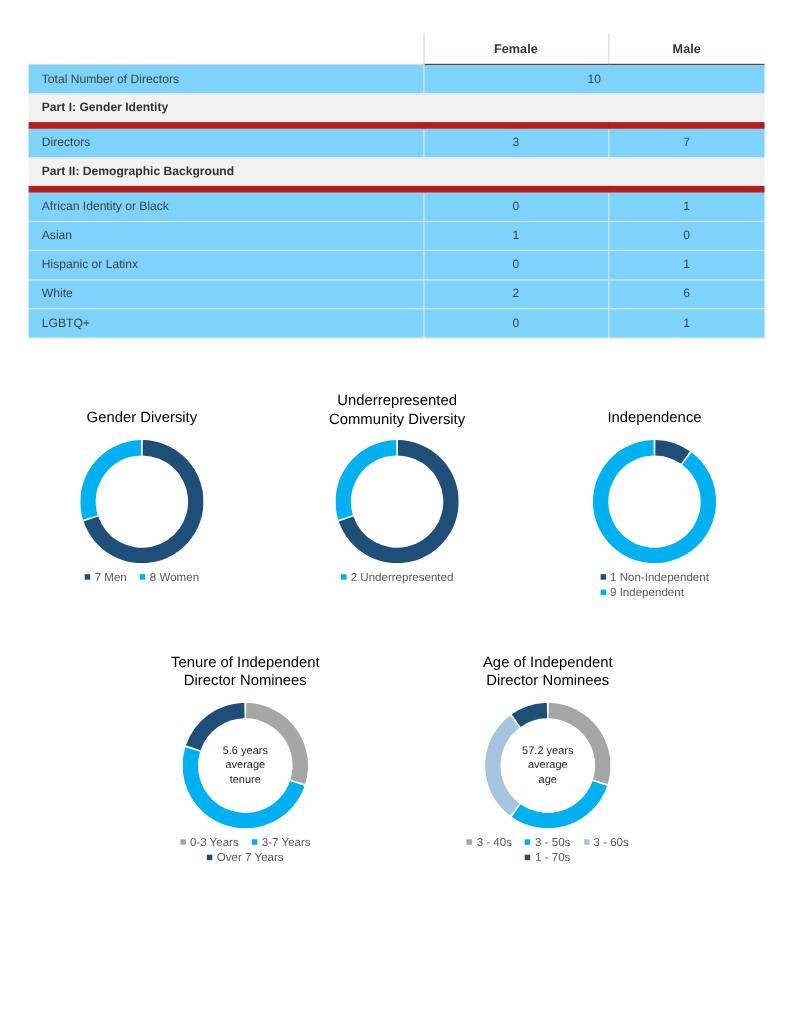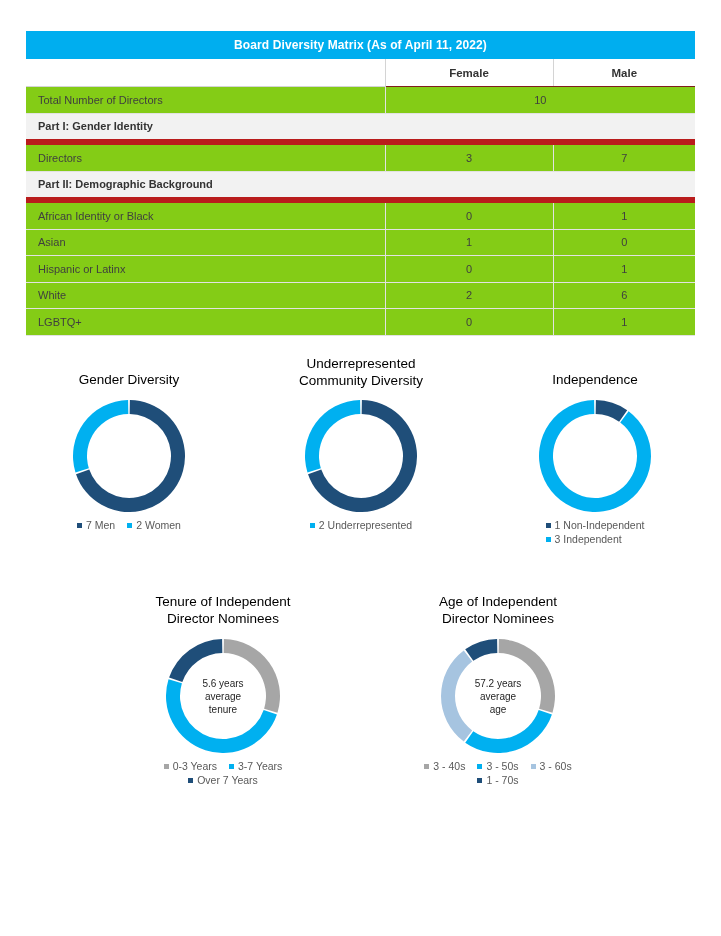--- a/index.html
+++ b/index.html
@@ -58,21 +58,21 @@
     background: #ffffff;
   }
   .col-head td.blank { border-bottom: 1px solid #d4d4d4; }
   .col-head td.sep { border-left: 1px solid #d4d4d4; }
 
   tr.data-row td {
     height: 25.5px;
     font-size: 11px;
     color: #3f3f3f;
     border-bottom: 1px solid #e2e2e2;
-    background: #84cc16;
+    background: #7dd3fc;
   }
   tr.data-row td.lbl {
     padding-left: 12px;
     text-align: left;
   }
   tr.data-row td.num {
     text-align: center;
     border-left: 1px solid #e2e2e2;
   }
   tr.section td {
@@ -142,23 +142,20 @@
 <div class="page">
 
   <div class="matrix-wrap">
     <table class="matrix">
       <colgroup>
         <col style="width:359px">
         <col style="width:168px">
         <col style="width:142px">
       </colgroup>
       <tbody>
-        <tr class="hdr-bar">
-          <td colspan="3">Board Diversity Matrix (As of April 11, 2022)</td>
-        </tr>
         <tr class="col-head">
           <td class="blank"></td>
           <td class="sep">Female</td>
           <td class="sep">Male</td>
         </tr>
 
         <tr class="data-row">
           <td class="lbl">Total Number of Directors</td>
           <td class="num" colspan="2">10</td>
         </tr>
@@ -209,21 +206,21 @@
   <div class="chart-area">
 
     <div class="chart" style="left:34px; top:371px; width:190px;">
       <div class="chart-title">Gender Diversity</div>
       <div class="donut-holder" style="width:112px;height:112px;margin-top:12px;">
           <svg width="112" height="112" viewBox="0 0 112 112" style="display: block;">
             <path d="M 56.87960976946196 0.006908581027005312 A 56 56 0 1 1 3.0192199056574722 74.1393754190964 L 16.264414929243102 69.60453156432229 A 42 42 0 1 0 56.65970732709647 14.005181435770254 Z" fill="#1F4E79"></path>
             <path d="M 2.475591171293523 72.46625821300906 A 56 56 0 0 1 55.120390230538035 0.006908581027005312 L 55.34029267290353 14.005181435770254 A 42 42 0 0 0 15.856693378470148 68.3496936597568 Z" fill="#00B0F0"></path>
           </svg>
       </div>
-      <div class="legend"><span class="li"><span class="swatch" style="background: rgb(31, 78, 121);"></span><span>7 Men</span></span><span class="li"><span class="swatch" style="background: rgb(0, 176, 240);"></span><span>2 Women</span></span></div>
+      <div class="legend"><span class="li"><span class="swatch" style="background: rgb(31, 78, 121);"></span><span>7 Men</span></span><span class="li"><span class="swatch" style="background: rgb(0, 176, 240);"></span><span>8 Women</span></span></div>
     </div>
 
     <div class="chart" style="left:266px; top:355px; width:190px;">
       <div class="chart-title">Underrepresented
 Community Diversity</div>
       <div class="donut-holder" style="width:112px;height:112px;margin-top:11px;">
           <svg width="112" height="112" viewBox="0 0 112 112" style="display: block;">
             <path d="M 56.87960976946196 0.006908581027005312 A 56 56 0 1 1 3.0192199056574722 74.1393754190964 L 16.264414929243102 69.60453156432229 A 42 42 0 1 0 56.65970732709647 14.005181435770254 Z" fill="#1F4E79"></path>
             <path d="M 2.475591171293523 72.46625821300906 A 56 56 0 0 1 55.120390230538035 0.006908581027005312 L 55.34029267290353 14.005181435770254 A 42 42 0 0 0 15.856693378470148 68.3496936597568 Z" fill="#00B0F0"></path>
           </svg>
@@ -232,21 +229,21 @@
     </div>
 
     <div class="chart" style="left:500px; top:371px; width:190px;">
       <div class="chart-title">Independence</div>
       <div class="donut-holder" style="width:112px;height:112px;margin-top:12px;">
           <svg width="112" height="112" viewBox="0 0 112 112" style="display: block;">
             <path d="M 56.87960976946196 0.006908581027005312 A 56 56 0 0 1 88.2002941144236 10.18361582419869 L 80.15022058581769 21.63771186814902 A 42 42 0 0 0 56.65970732709647 14.005181435770254 Z" fill="#1F4E79"></path>
             <path d="M 89.62353261824951 11.217659124722935 A 56 56 0 1 1 55.120390230538035 0.006908581027005312 L 55.34029267290353 14.005181435770254 A 42 42 0 1 0 81.21764946368714 22.413244343542203 Z" fill="#00B0F0"></path>
           </svg>
       </div>
-      <div class="legend stack"><span class="li"><span class="swatch" style="background: rgb(31, 78, 121);"></span><span>1 Non-Independent</span></span><span class="li"><span class="swatch" style="background: rgb(0, 176, 240);"></span><span>3 Independent</span></span></div>
+      <div class="legend stack"><span class="li"><span class="swatch" style="background: rgb(31, 78, 121);"></span><span>1 Non-Independent</span></span><span class="li"><span class="swatch" style="background: rgb(0, 176, 240);"></span><span>9 Independent</span></span></div>
     </div>
 
     <div class="chart" style="left:128px; top:593px; width:190px;">
       <div class="chart-title">Tenure of Independent
 Director Nominees</div>
       <div class="donut-holder" style="width:114px;height:114px;margin-top:12px;">
           <svg width="114" height="114" viewBox="0 0 114 114" style="display: block;">
             <path d="M 57.89531708677378 0.007031948545346722 A 57 57 0 0 1 111.48020184350482 73.76029853824133 L 98.09909963632819 69.64373398498907 A 43 43 0 0 0 57.675414644408285 14.005304803288595 Z" fill="#A6A6A6"></path>
             <path d="M 110.92686545317008 75.46329283729452 A 57 57 0 0 1 2.5197981564951846 40.23970146175868 L 15.900900363671802 44.35626601501093 A 43 43 0 0 0 97.68167042958444 70.92844898252042 Z" fill="#00B0F0"></path>
             <path d="M 3.0731345468299054 38.53670716270552 A 57 57 0 0 1 56.10468291322621 0.007031948545346722 L 56.32458535559171 14.005304803288595 A 43 43 0 0 0 16.318329570415543 43.07155101747961 Z" fill="#1F4E79"></path>

